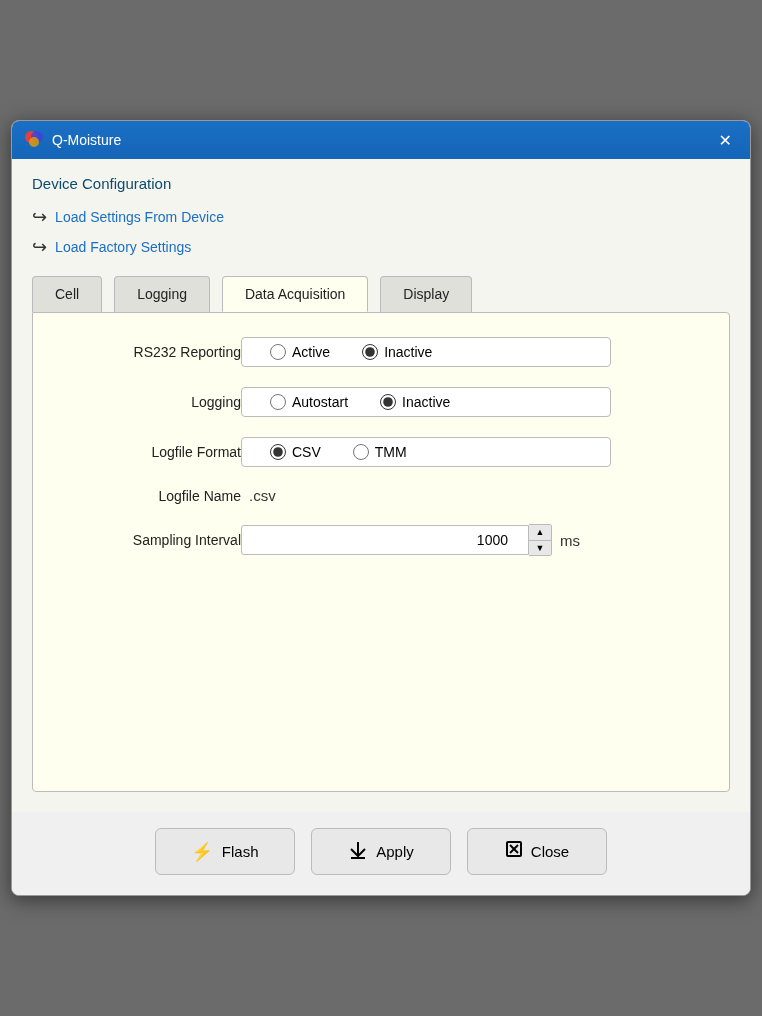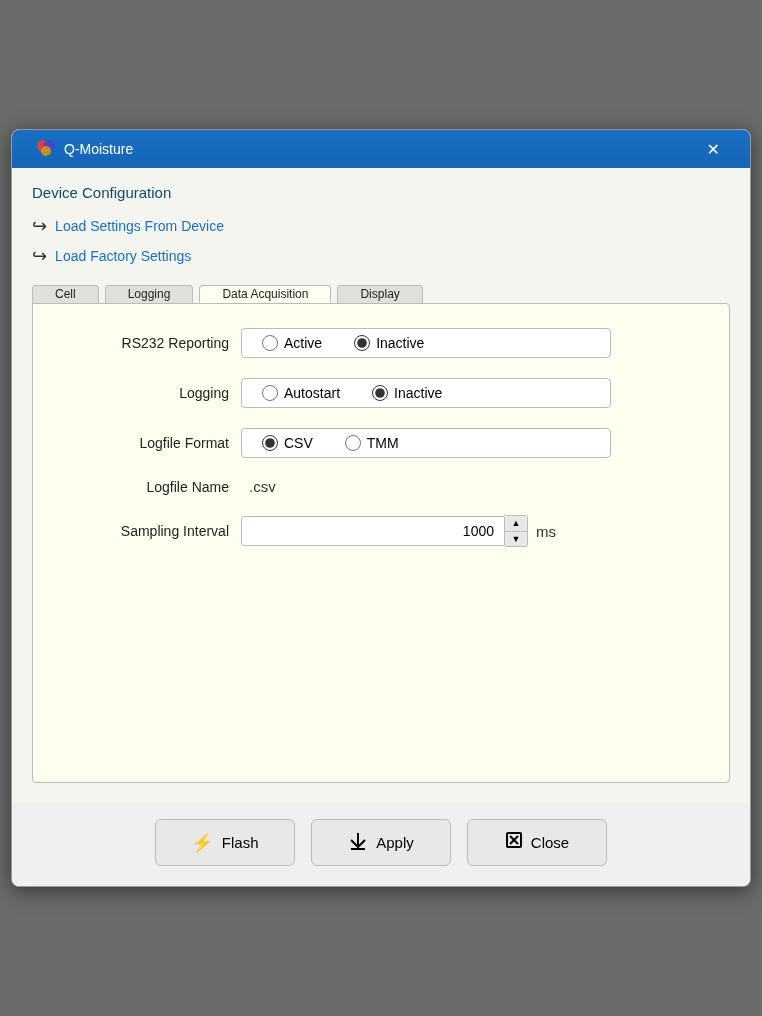--- a/index.html
+++ b/index.html
@@ -19,21 +19,21 @@
       border-radius: 8px;
       overflow: hidden;
       box-shadow: 0 4px 20px rgba(0,0,0,0.5);
     }
     .title-bar {
       background: linear-gradient(to bottom, #1a6fc4, #1565b8);
       color: white;
       display: flex;
       align-items: center;
       justify-content: space-between;
-      padding: 6px 24px;
+      padding: 6px 12px;
       height: 38px;
     }
     .title-bar-left {
       display: flex;
       align-items: center;
       gap: 8px;
     }
     .app-icon {
       width: 20px;
       height: 20px;
@@ -79,28 +79,28 @@
     }
     .tabs-area {
       margin-top: 18px;
     }
     .tabs-bar {
       display: flex;
       gap: 0;
       border-bottom: none;
     }
     .tab {
-      padding: 1px 22px;
+      padding: 9px 22px;
       border: 1px solid #bbb;
       background: #e0e0da;
-      font-size: 12px;
+      font-size: 14px;
       cursor: pointer;
       border-bottom: none;
       border-radius: 4px 4px 0 0;
-      margin-right: 6px;
+      margin-right: 12px;
       color: #222;
     }
     .tab.active {
       background: #fffff0;
       border-bottom: 1px solid #fffff0;
       font-weight: 400;
       z-index: 1;
     }
     .tab-content {
       border: 1px solid #bbb;
@@ -112,29 +112,29 @@
     .form-row {
       display: flex;
       align-items: center;
       margin-bottom: 20px;
     }
     .form-label {
       width: 180px;
       text-align: right;
       font-size: 14px;
       color: #222;
-      padding-right: 12px;
+      padding-right: 0;
     }
     .radio-group {
       display: flex;
       align-items: center;
       gap: 0;
       border: 1px solid #bbb;
       border-radius: 4px;
-      padding: 6px 20px;
+      padding: 6px 28px;
       background: white;
       width: 370px;
     }
     .radio-option {
       display: flex;
       align-items: center;
       gap: 6px;
       font-size: 14px;
       cursor: pointer;
     }
@@ -159,24 +159,24 @@
       color: #333;
       margin-left: 8px;
     }
     .spinner-wrapper {
       display: flex;
       align-items: center;
       gap: 0;
     }
     .spinner-input {
       border: 1px solid #bbb;
-      padding: 6px 10px;
+      padding: 6px 20px;
       font-size: 14px;
       border-radius: 3px 0 0 3px;
-      width: 264px;
+      width: 288px;
       text-align: right;
     }
     .spinner-buttons {
       display: flex;
       flex-direction: column;
       border: 1px solid #bbb;
       border-left: none;
       border-radius: 0 3px 3px 0;
       overflow: hidden;
     }

